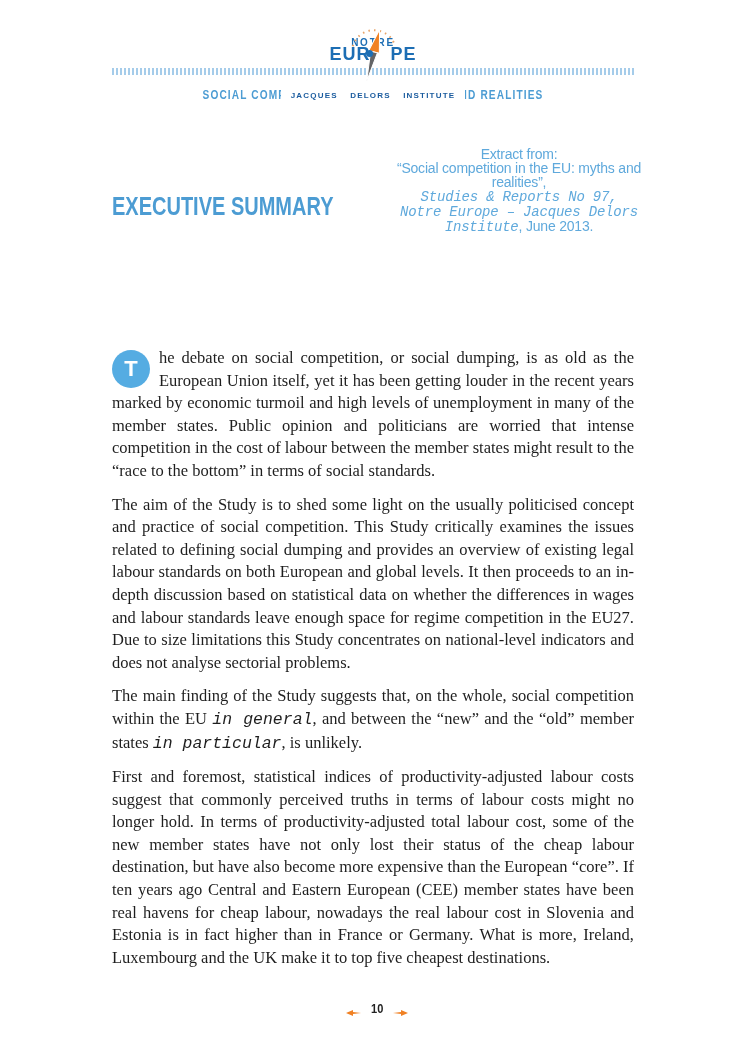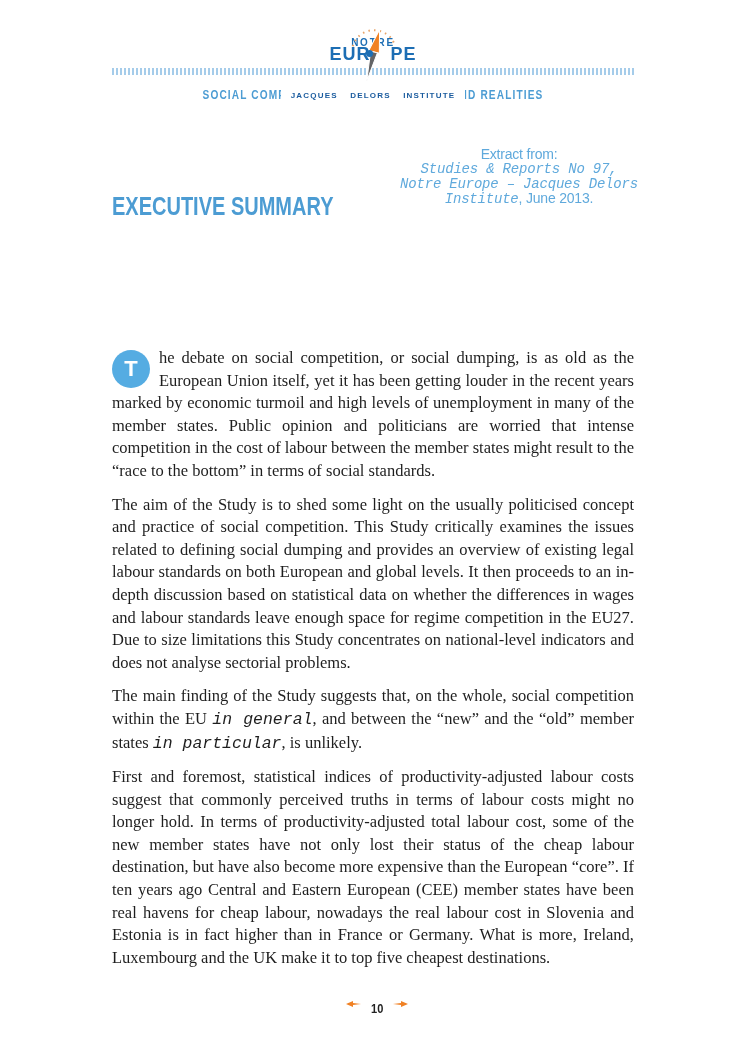--- a/index.html
+++ b/index.html
@@ -76,21 +76,21 @@
   .body-text p{margin:0 0 11px 0;}
   .dropcap{
     float:left;width:38px;height:38px;border-radius:50%;background:var(--dropcap-blue);
     color:#fff;font-family:"Liberation Sans", sans-serif;font-size:22px;font-weight:bold;
     display:flex;align-items:center;justify-content:center;margin:3px 9px 2px 0;
   }
 
   
   .footer{
     position:absolute;top:1001px;left:8px;right:0;
-    display:flex;justify-content:center;align-items:flex-start;gap:9px;
+    display:flex;justify-content:center;align-items:flex-end;gap:9px;
   }
   .page-num{font-size:13px;font-weight:bold;color:#222;transform:scaleX(.85);}
   .arrow{display:flex;align-items:center;}
   .tri-left{width:0;height:0;border-top:3px solid transparent;border-bottom:3px solid transparent;border-right:7px solid var(--orange);}
   .tri-right{width:0;height:0;border-top:3px solid transparent;border-bottom:3px solid transparent;border-left:7px solid var(--orange);}
   .tail-left{width:8px;height:2px;background:linear-gradient(90deg,var(--orange),rgba(240,129,36,0));}
   .tail-right{width:8px;height:2px;background:linear-gradient(270deg,var(--orange),rgba(240,129,36,0));}
 </style>
 </head>
 <body>
@@ -116,20 +116,21 @@
 
   <div class="rule"></div>
   <div class="institute-wrap">
     <span>JACQUES DELORS INSTITUTE</span>
   </div>
 
   <div class="running-title">SOCIAL COMPETITION IN THE EU: MYTHS AND REALITIES</div>
 
   <div class="extract">
       <div><span>Extract from:</span></div>
+      <div><span>“Social competition in the EU: myths and realities”,</span></div>
       <div><span class="it">Studies &amp; Reports No 97,</span></div>
       <div><span class="it">Notre Europe – Jacques Delors Institute</span><span>, June 2013.</span></div>
     </div>
 
   <h1 class="section-title">EXECUTIVE SUMMARY</h1>
 
   <main class="body-text">
       <p><span class="dropcap">T</span><span>he debate on social competition, or social dumping, is as old as the European Union itself, yet it has been getting louder in the recent years marked by economic turmoil and high levels of unemployment in many of the member states. Public opinion and politicians are worried that intense competition in the cost of labour between the member states might result to the “race to the bottom” in terms of social standards.</span></p>
       <p><span>The aim of the Study is to shed some light on the usually politicised concept and practice of social competition. This Study critically examines the issues related to defining social dumping and provides an overview of existing legal labour standards on both European and global levels. It then proceeds to an in-depth discussion based on statistical data on whether the differences in wages and labour standards leave enough space for regime competition in the EU27. Due to size limitations this Study concentrates on national-level indicators and does not analyse sectorial problems.</span></p>
       <p><span>The main finding of the Study suggests that, on the whole, social competition within the EU </span><span class="it">in general</span><span>, and between the “new” and the “old” member states </span><span class="it">in particular</span><span>, is unlikely.</span></p>

